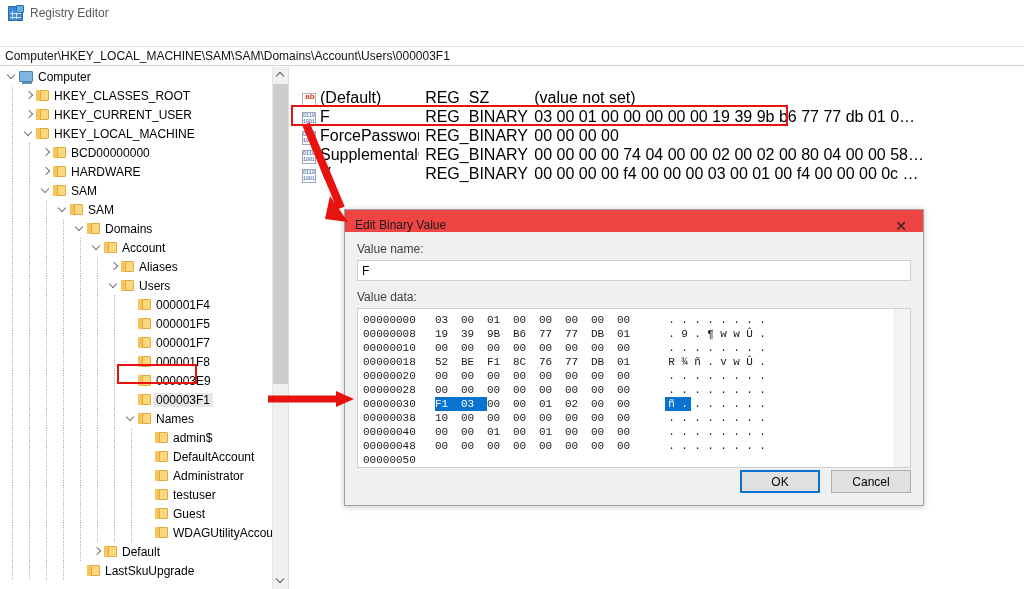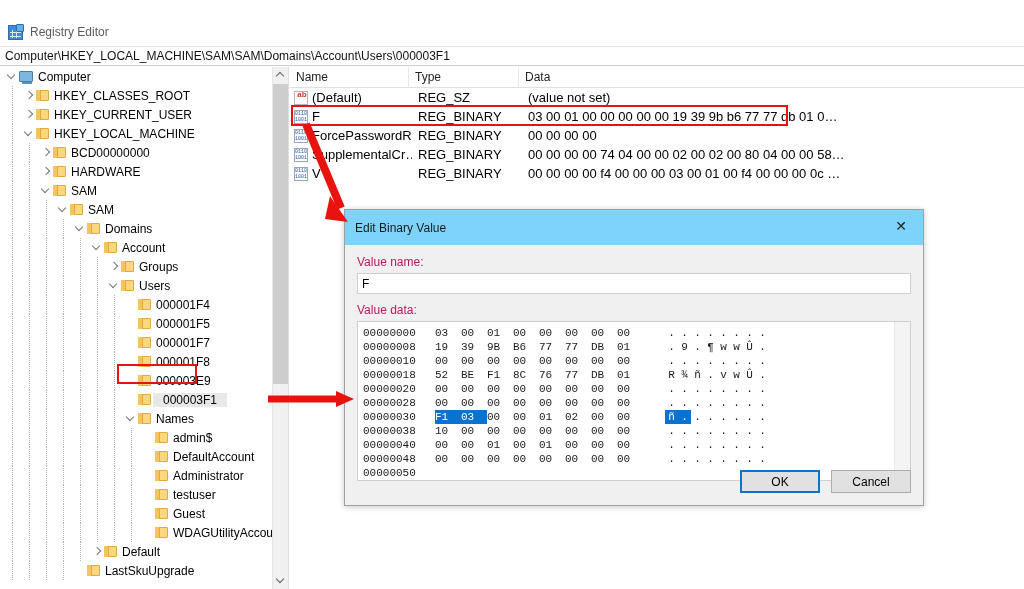--- a/index.html
+++ b/index.html
@@ -10,21 +10,21 @@
     background: #ffffff;
     font-family: "Liberation Sans", sans-serif;
     font-size: 12px;
     color: #000000;
   }
   #app { position: relative; width: 1024px; height: 589px; background:#fff; }
 
   
   .titlebar {
     position: absolute; left:0; top:0; width:944px; height:26px;
-    background:#ffffff; display:flex; align-items:center; padding-left:8px;margin-top:19px;
+    background:#ffffff; display:flex; align-items:center; padding-left:8px;
   }
   .app-icon {
     width:15px; height:15px; margin-right:7px; position:relative;
     background:#3c8ad9; border:1px solid #2f6ca8; flex:none;
   }
   .app-icon::before{
     content:""; position:absolute; left:1px; top:4px; right:1px; bottom:1px;
     background:
       linear-gradient(to right, transparent 2px, #dce9f7 2px, #dce9f7 3px, transparent 3px),
       linear-gradient(to right, transparent 6px, #dce9f7 6px, #dce9f7 7px, transparent 7px),
@@ -59,21 +59,21 @@
     background:#ffffff; overflow:hidden;
     border-right:1px solid #dededc;
   }
   .tree-scroll { position:absolute; left:0; top:0; width:272px; height:522px; overflow:hidden; }
 
   .tree-row {
     position:relative; height:19px; display:flex; align-items:center;
     white-space:nowrap; font-size:12px; color:#000;
   }
   .tree-row.selected .tree-label {
-    background:#e8e8e8; padding:0 10px; margin-left:-3px;
+    background:#e8e8e8; padding:0 3px; margin-left:-3px;
   }
   .twisty {
     width:14px; height:19px; flex:none; position:relative;
   }
   .twisty.collapsed::before, .twisty.expanded::before {
     content:""; position:absolute; left:4px; top:6px;
     width:5px; height:5px;
     border-right:1.3px solid #767676; border-bottom:1.3px solid #767676;
   }
   .twisty.collapsed::before { transform: rotate(-45deg); }
@@ -126,21 +126,21 @@
     background:#ffffff; border-bottom:1px solid #e0e0e0;
     display:flex; align-items:center; font-size:12px; color:#222;
   }
   .list-header .col { position:relative; height:21px; line-height:21px; padding-left:6px; }
   .list-header .col + .col { border-left:1px solid #e8e8e8; }
   .col-name { width:118px; }
   .col-type { width:110px; }
   .col-data { width:500px; }
 
   .list-rows { position:absolute; left:0; top:21px; width:734px; }
-  .list-row { height:19px; display:flex; align-items:center; font-size:13px; color:#000; }
+  .list-row { height:19px; display:flex; align-items:flex-end; font-size:16px; color:#000;margin-left:8px; }
   .val-icon { width:14px; height:14px; margin:0 4px 0 4px; flex:none; position:relative;
               background:#ffffff; border:1px solid #9aa7b5; }
   .val-icon.sz { border-color:#b5b5b5; }
   .val-icon.sz::after {
     content:"ab"; position:absolute; left:0; top:-2px; width:14px;
     font-size:8px; font-weight:bold; color:#d03a2c; text-align:center;
     font-family:"Liberation Sans", sans-serif;
   }
   .val-icon.bin::after {
     content:"0110"; position:absolute; left:0; top:0px; width:12px;
@@ -163,30 +163,30 @@
   .annot-svg { position:absolute; left:0; top:0; width:1024px; height:589px;
                pointer-events:none; z-index:41; }
 
   
   .dialog {
     position:absolute; left:344px; top:209px; width:580px; height:297px;
     background:#f0f0f0; border:1px solid #a0a0a0; z-index:30;
     box-shadow:0 1px 6px rgba(0,0,0,0.22);
   }
   .dlg-title {
-    height:35px; background:#7dd3fc; display:flex; align-items:center;
+    height:22px; background:#ef4444; display:flex; align-items:flex-end;
     padding-left:10px; font-size:12px; color:#1a1a1a;
   }
   .dlg-close {
     position:absolute; right:0; top:0; width:44px; height:31px;
     display:flex; align-items:center; justify-content:center;
     font-size:14px; color:#222; font-family:"Liberation Sans", sans-serif;
   }
   .dlg-body { padding:10px 12px 0 12px; }
-  .dlg-label { font-size:12px; color:#be185d; margin-bottom:4px; }
+  .dlg-label { font-size:12px; color:#404040; margin-bottom:4px; }
   .dlg-input {
     height:21px; background:#ffffff; border:1px solid #cfcfcf;
     font-size:12px; color:#000; padding:2px 4px; line-height:17px;
     margin-bottom:9px;
   }
   .hexbox {
     position:relative; height:160px; background:#ffffff;
     border:1px solid #cfcfcf; overflow:hidden;
   }
   .hexscroll { position:absolute; right:0; top:0; width:16px; height:158px;
@@ -314,21 +314,21 @@
         <div class="tree-row">
           <span class="guide" style="left: 12px;"></span>
           <span class="guide" style="left: 29px;"></span>
           <span class="guide" style="left: 46px;"></span>
           <span class="guide" style="left: 63px;"></span>
           <span class="guide" style="left: 80px;"></span>
           <span class="guide" style="left: 97px;"></span>
           <span style="width: 107px; flex: 0 0 auto;"></span>
           <span class="twisty collapsed"></span>
           <span class="folder"></span>
-          <span class="tree-label">Groups</span>
+          <span class="tree-label">Aliases</span>
         </div>
         <div class="tree-row">
           <span class="guide" style="left: 12px;"></span>
           <span class="guide" style="left: 29px;"></span>
           <span class="guide" style="left: 46px;"></span>
           <span class="guide" style="left: 63px;"></span>
           <span class="guide" style="left: 80px;"></span>
           <span class="guide" style="left: 97px;"></span>
           <span style="width: 107px; flex: 0 0 auto;"></span>
           <span class="twisty expanded"></span>
@@ -537,25 +537,20 @@
           <span class="sb-arrow"></span>
         </div>
       <div class="sb-thumb"></div>
       <div class="sb-down">
           <span class="sb-arrow"></span>
         </div>
     </div>
   </div>
 
   <div class="list-panel">
-    <div class="list-header">
-      <div class="col col-name">Name</div>
-      <div class="col col-type">Type</div>
-      <div class="col col-data">Data</div>
-    </div>
     <div class="list-rows" id="list-rows">
         <div class="list-row">
           <span class="val-icon sz"></span>
           <span class="cell-name">(Default)</span>
           <span class="cell-type">REG_SZ</span>
           <span class="cell-data">(value not set)</span>
         </div>
         <div class="list-row">
           <span class="val-icon bin"></span>
           <span class="cell-name">F</span>

